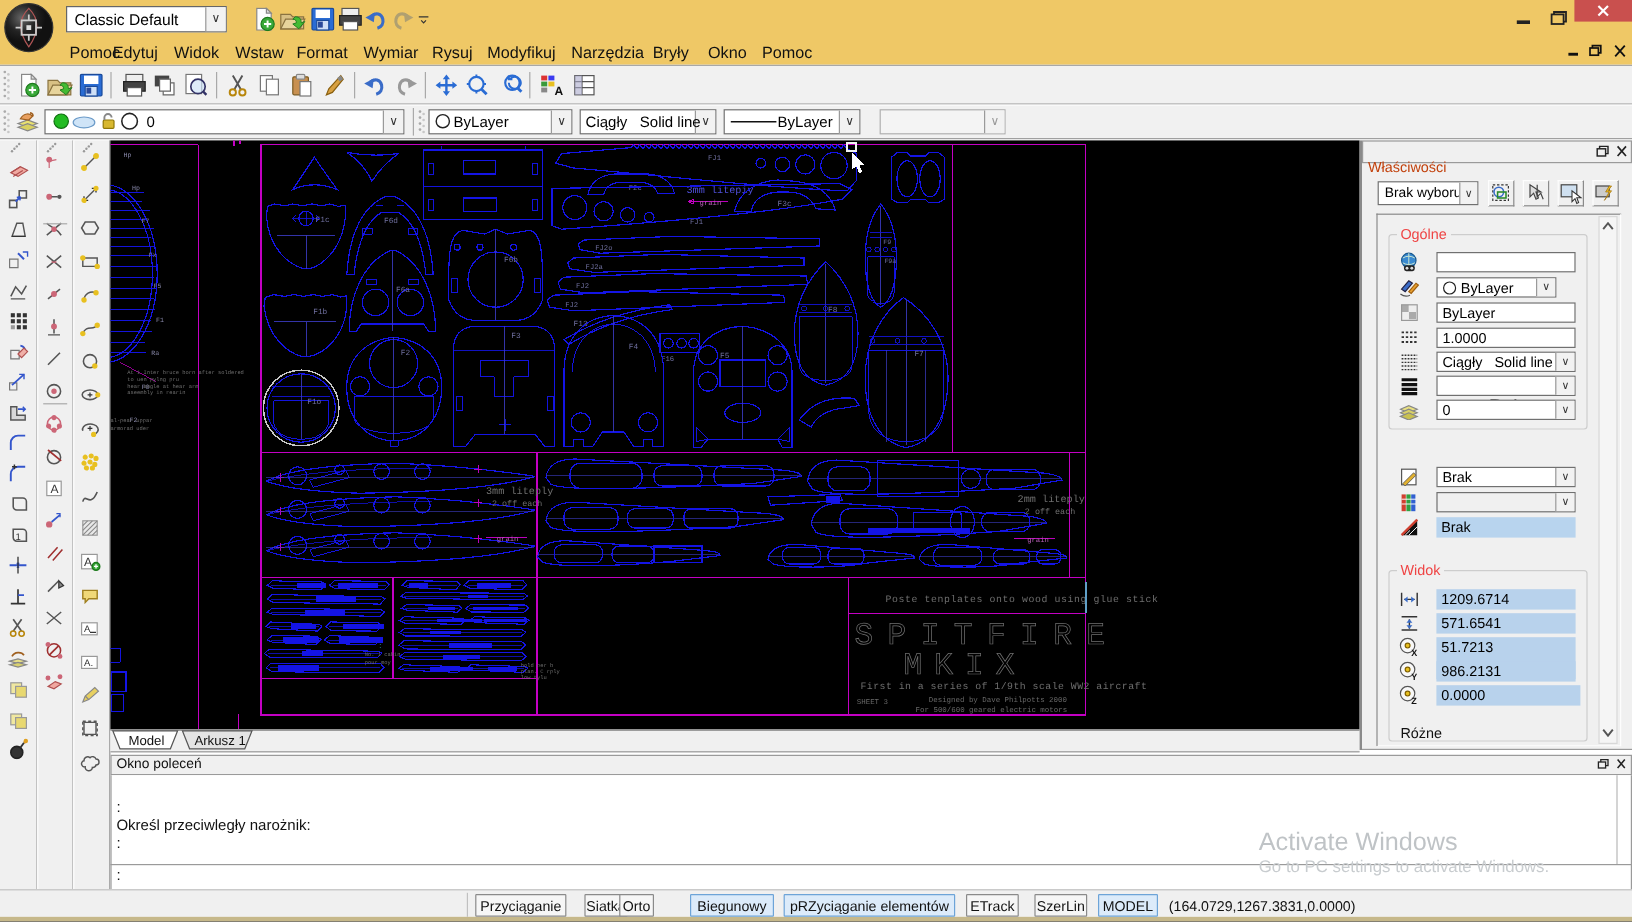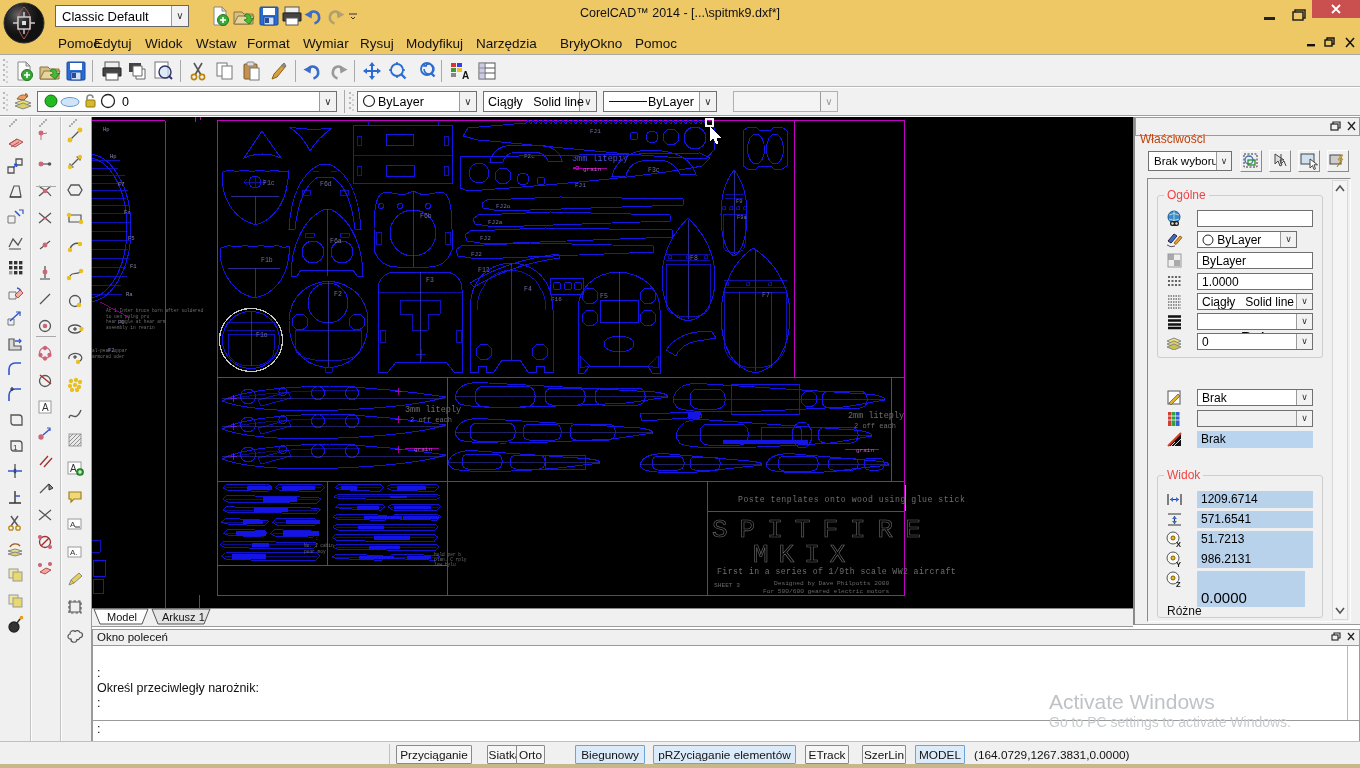--- a/index.html
+++ b/index.html
@@ -72,42 +72,41 @@
       <path d="M6.5 7.5 C10 4 15 5.5 16 10 C16.8 13.5 15 16.5 11.5 17.5" fill="none" stroke="#3a6cc8" stroke-width="2.6"></path>
       <path d="M1.5 8.5 L9.5 4.5 L8.5 12.5 Z" fill="#3a6cc8"></path>
     </svg>
     <svg class="abs" style="left:326px;top:6px" width="20" height="20" viewBox="0 0 20 20">
       <path d="M13.5 7.5 C10 4 5 5.5 4 10 C3.2 13.5 5 16.5 8.5 17.5" fill="none" stroke="#b0a070" stroke-width="2.6"></path>
       <path d="M18.5 8.5 L10.5 4.5 L11.5 12.5 Z" fill="#b0a070"></path>
     </svg>
     <svg class="abs" style="left:348px;top:11px" width="10" height="10" viewBox="0 0 10 10">
       <path d="M1 3 h8 M3 6 l2 2 l2 -2" stroke="#333" fill="none"></path>
     </svg>
-    <div class="abs" style="left:0;top:6px;width:1360px;text-align:center;font-size:12.5px;color:#101010">CorelCAD™ 2014 - [...\spitmk9.dxf*]</div>
     <svg class="abs" style="left:1258px;top:8px" width="24" height="18" viewBox="0 0 24 18">
       <rect x="6" y="9" width="11" height="3" fill="#222"></rect>
     </svg>
     <svg class="abs" style="left:1286px;top:6px" width="24" height="18" viewBox="0 0 24 18">
       <rect x="7" y="6" width="10" height="8" fill="none" stroke="#222" stroke-width="1.5"></rect>
       <path d="M9 6 v-2 h10 v8 h-2" fill="none" stroke="#222" stroke-width="1.5"></path>
     </svg>
     <div class="abs" style="left:1312px;top:0;width:48px;height:18px;background:#c9504e"></div>
     <svg class="abs" style="left:1312px;top:0px" width="48" height="18" viewBox="0 0 48 18">
       <path d="M20 5 l8 8 M28 5 l-8 8" stroke="#fff" stroke-width="1.8"></path>
     </svg>
     <span class="menuitem" style="left:58px">Pomoc</span>
     <span class="menuitem" style="left:94px">Edytuj</span>
     <span class="menuitem" style="left:145px">Widok</span>
     <span class="menuitem" style="left:196px">Wstaw</span>
     <span class="menuitem" style="left:247px">Format</span>
     <span class="menuitem" style="left:303px">Wymiar</span>
     <span class="menuitem" style="left:360px">Rysuj</span>
     <span class="menuitem" style="left:406px">Modyfikuj</span>
     <span class="menuitem" style="left:476px">Narzędzia</span>
-    <span class="menuitem" style="left:560px">Bryły</span>
+    <span class="menuitem" style="left:544px">Bryły</span>
     <span class="menuitem" style="left:590px">Okno</span>
     <span class="menuitem" style="left:635px">Pomoc</span>
     <svg class="abs" style="left:1305px;top:36px" width="56" height="14" viewBox="0 0 56 14">
       <rect x="2" y="8" width="8" height="2.4" fill="#111"></rect>
       <rect x="20" y="4" width="7" height="6" fill="none" stroke="#111" stroke-width="1.4"></rect>
       <path d="M22 4 v-2 h7 v6 h-2" fill="none" stroke="#111" stroke-width="1.4"></path>
       <path d="M41 2 l8 9 M49 2 l-8 9" stroke="#111" stroke-width="1.5"></path>
     </svg>
     <div class="abs" id="tb2"></div>
     <svg class="abs" style="left:2px;top:58px" width="8" height="26" viewBox="0 0 8 26">
@@ -1066,21 +1065,21 @@
       <circle cx="7" cy="7" r="6" fill="#f8f8f8" stroke="#555"></circle>
       <circle cx="7" cy="7" r="2" fill="#e8c020" stroke="#806000"></circle>
       <text x="10" y="16" font-size="7.5" font-weight="bold" fill="#111" font-family="Liberation Sans">Y</text>
     </svg>
     <div class="abs" style="left:1197px;top:551px;width:116px;height:17px;background:#b8d2ec;font-size:12px;padding:1px 4px">986.2131</div>
     <svg class="abs" style="left:1166px;top:571px" width="17" height="17" viewBox="0 0 17 17">
       <circle cx="7" cy="7" r="6" fill="#f8f8f8" stroke="#555"></circle>
       <circle cx="7" cy="7" r="2" fill="#e8c020" stroke="#806000"></circle>
       <text x="10" y="16" font-size="7.5" font-weight="bold" fill="#111" font-family="Liberation Sans">Z</text>
     </svg>
-    <div class="abs" style="left:1197px;top:571px;width:108px;height:17px;background:#b8d2ec;font-size:15px;padding:18px 4px">0.0000</div>
+    <div class="abs" style="left:1197px;top:571px;width:120px;height:17px;background:#b8d2ec;font-size:12px;padding:1px 4px">0.0000</div>
     <span class="abs" style="left:1167px;top:604px;font-size:12px;color:#111">Różne</span>
     <div class="abs" style="left:1135px;top:622px;width:225px;height:3px;background:#f0f0f0;border-bottom:1px solid #9a9a9a"></div>
     <div class="abs" id="oknobar"></div>
     <span class="abs" style="left:97px;top:631px;font-size:11.5px;color:#111">Okno poleceń</span>
     <svg class="abs" style="left:1330px;top:631px" width="28" height="13" viewBox="0 0 28 13">
       <rect x="2" y="4" width="6" height="5" fill="none" stroke="#222" stroke-width="1.1"></rect>
       <path d="M4 4 v-2 h6 v5 h-2" fill="none" stroke="#222" stroke-width="1.1"></path>
       <path d="M18 2 l6 7 M24 2 l-6 7" stroke="#222" stroke-width="1.3"></path>
     </svg>
     <div class="abs" id="cmdwin"></div>

